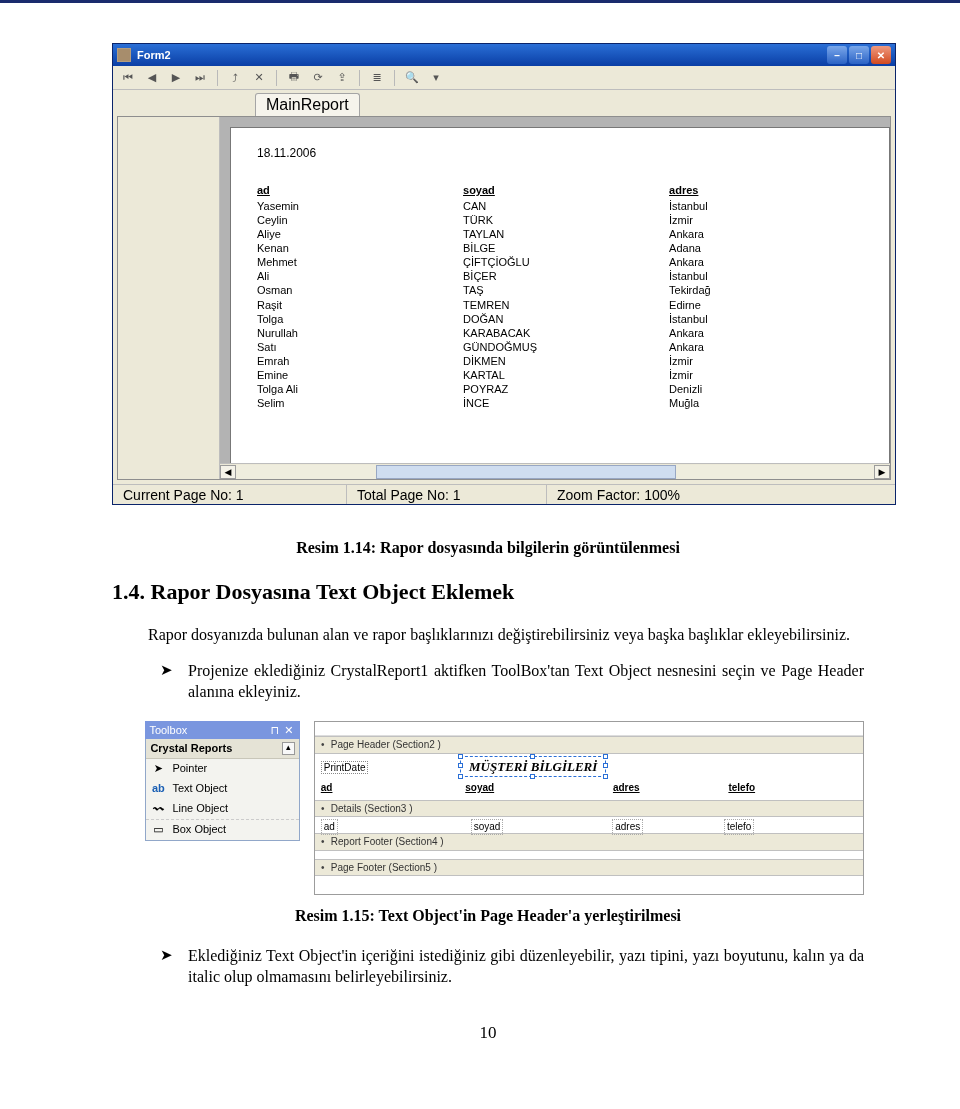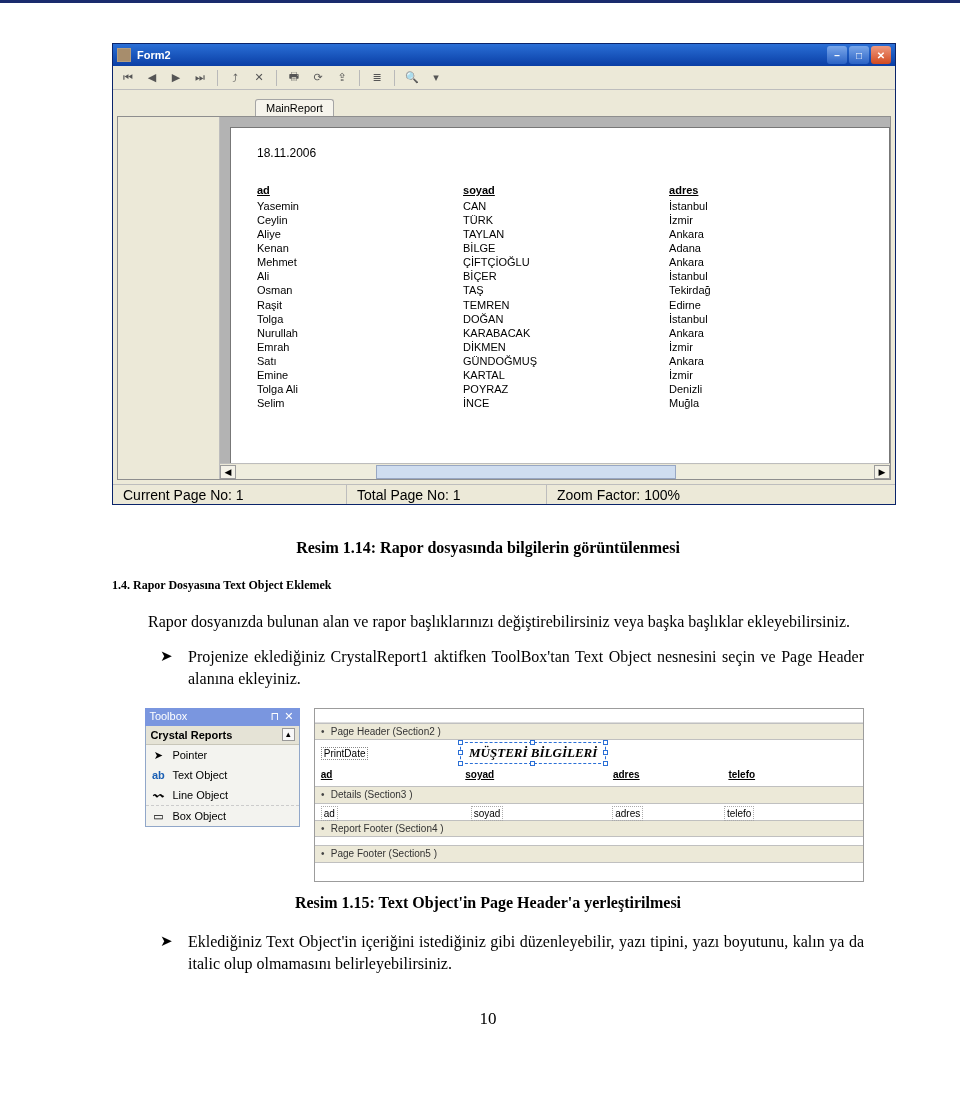--- a/index.html
+++ b/index.html
@@ -16,21 +16,21 @@
   .winbtn { width: 20px; height: 18px; border-radius: 3px; display: flex; align-items: center; justify-content: center; font-weight: bold; font-size: 10px; }
   .bmin,.bmax { background: linear-gradient(#7aa7ea,#2b63c5); color: #fff; }
   .bclose { background: linear-gradient(#ef9a80,#d24a1f); color: #fff; }
   
   .toolbar2 { height: 24px; background: #ece9d8; display: flex; align-items: center; gap: 6px; padding: 2px 6px; border-bottom: 1px solid #bdbdbd; }
   .tbtn { width: 18px; height: 18px; display: flex; align-items: center; justify-content: center; color: #555; border: 1px solid transparent; font-size: 11px; }
   .tsep { width: 1px; height: 16px; background: #b9b9b9; margin: 0 2px; }
   
   .viewer-wrap { padding: 0 4px 4px 4px; }
   .tabrow { display: flex; align-items: flex-end; padding: 4px 0 0 138px; height: 26px; }
-  .tab { background: #f6f4ec; border: 1px solid #a5a5a5; border-bottom: none; padding: 2px 10px; font-size: 11px; border-radius: 3px 3px 0 0; }
+  .tab { background: #f6f4ec; border: 1px solid #a5a5a5; border-bottom: none; padding: 2px 10px; font-size: 16px; border-radius: 3px 3px 0 0; }
   .pane { border: 1px solid #8e8e8e; background: #ece9d8; height: 364px; display: flex; justify-content: flex-end; }
   .left-pane { width: 134px; border-right: 1px solid #bdbdbd; }
   .report-area { flex: 1; display: flex; flex-direction: column; }
   .paper-scroll { flex: 1; overflow: hidden; background: #b3b3b3; padding: 10px 0 0 10px; position: relative; }
   .paper { background: #fff; width: 660px; height: 510px; border: 1px solid #777; padding: 18px 26px; font-size: 11px; position: relative; }
   .paper .date { margin-bottom: 24px; font-size: 12px; }
   .paper table { border-collapse: collapse; width: 100%; font-size: 11px; }
   .paper th { text-align: left; font-weight: bold; text-decoration: underline; padding: 0 4px 3px 0; }
   .paper td { padding: 0 4px 0 0; line-height: 1.28; }
   
@@ -38,21 +38,21 @@
   .sbtn { width: 16px; height: 14px; background: #f4f2e8; border: 1px solid #9c9c9c; display: flex; align-items: center; justify-content: center; font-size: 9px; }
   .strack { flex: 1; height: 14px; background: #efedde; position: relative; }
   .sthumb { position: absolute; left: 140px; width: 300px; top: 0; bottom: 0; background: #cfddf0; border: 1px solid #98a7c3; }
   .status2 { height: 20px; background: #ece9d8; border-top: 1px solid #bdbdbd; display: flex; align-items: center; font-size: 14px; }
   .scell { border-right: 1px solid #bdbdbd; padding: 2px 10px; height: 100%; display: flex; align-items: center; }
   .scell:last-child { border-right: none; }
   
   
   .doc { font-size: 16px; color: #000; line-height: 1.35; }
   .caption { font-weight: bold; text-align: center; margin: 8px 0 18px; }
-  .h2 { font-weight: bold; margin: 0 0 18px; font-size: 12px; }
+  .h2 { font-weight: bold; margin: 0 0 18px; font-size: 22px; }
   .para { text-align: justify; margin-bottom: 14px; text-indent: 36px; }
   .bullet { display: flex; margin: 4px 0 18px 48px; text-align: justify; }
   .bullet .arrow { width: 28px; font-size: 15px; }
   .bullet .bt { flex: 1; }
   
   
   .fig2 { display: flex; gap: 14px; margin: 4px 0 10px 2px; align-items: flex-start; }
   .toolbox { width: 160px; font-family: Tahoma, Arial, sans-serif; font-size: 11px; }
   .tbx-title { background: #7a96df; color: #fff; height: 18px; display: flex; align-items: center; padding: 0 4px; }
   .tbx-title .sp { flex: 1; }
@@ -176,28 +176,28 @@
                       <td>Tolga</td>
                       <td>DOĞAN</td>
                       <td>İstanbul</td>
                     </tr>
                     <tr>
                       <td>Nurullah</td>
                       <td>KARABACAK</td>
                       <td>Ankara</td>
                     </tr>
                     <tr>
+                      <td>Satı</td>
+                      <td>GÜNDOĞMUŞ</td>
+                      <td>Ankara</td>
+                    </tr>
+                    <tr>
                       <td>Emrah</td>
                       <td>DİKMEN</td>
                       <td>İzmir</td>
-                    </tr>
-                    <tr>
-                      <td>Satı</td>
-                      <td>GÜNDOĞMUŞ</td>
-                      <td>Ankara</td>
                     </tr>
                     <tr>
                       <td>Emine</td>
                       <td>KARTAL</td>
                       <td>İzmir</td>
                     </tr>
                     <tr>
                       <td>Tolga Ali</td>
                       <td>POYRAZ</td>
                       <td>Denizli</td>

